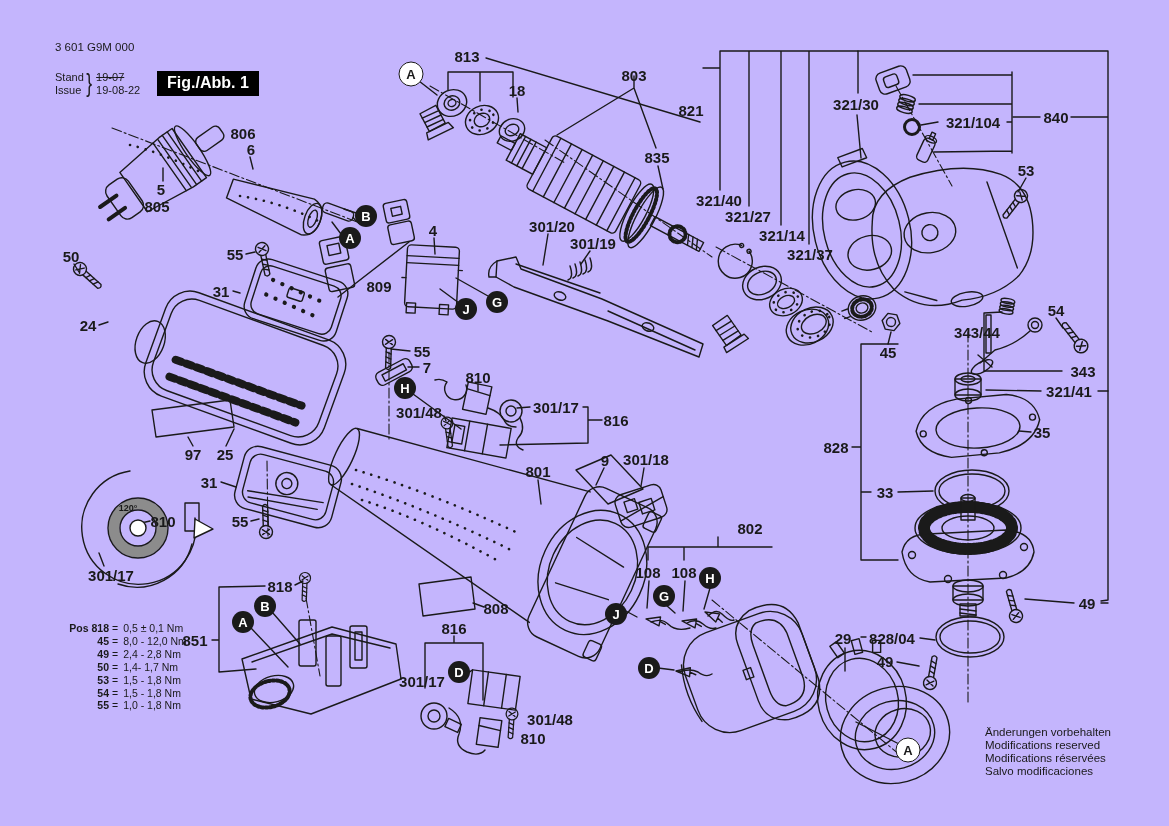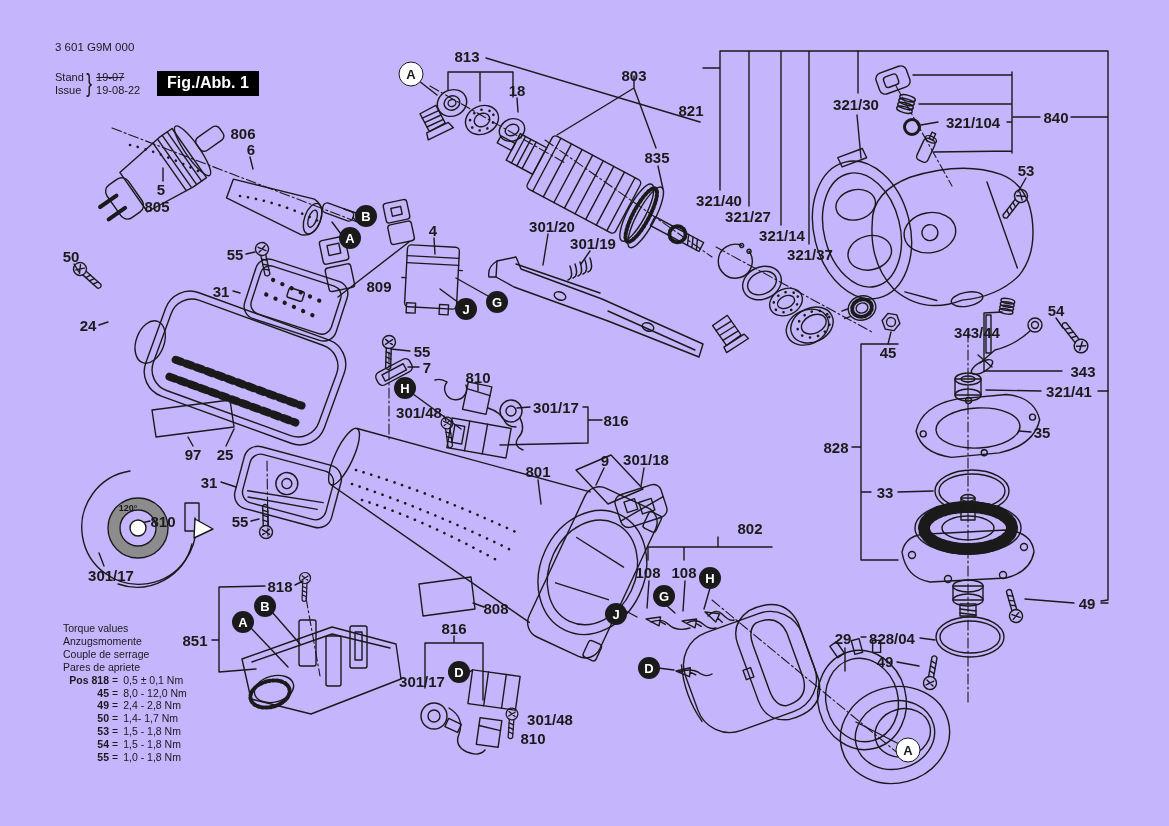--- a/index.html
+++ b/index.html
@@ -537,30 +537,30 @@
       <div class="callout filled" style="left: 243px; top: 622px;">A</div>
       <div class="callout filled" style="left: 459px; top: 672px;">D</div>
       <div class="callout filled" style="left: 616px; top: 614px;">J</div>
       <div class="callout filled" style="left: 664px; top: 596px;">G</div>
       <div class="callout filled" style="left: 710px; top: 578px;">H</div>
       <div class="callout filled" style="left: 649px; top: 668px;">D</div>
       <div class="callout outline" style="left: 908px; top: 750px;">A</div>
     </div>
 
   <div class="torque">
-    <div id="torque-titles">
-        <div>Torque values</div>
-        <div>Anzugsmomente</div>
-        <div>Couple de serrage</div>
-        <div>Pares de apriete</div>
-      </div>
     <div id="torque-rows">
         <div class="trow"><span class="tpos">Pos 818</span><span class="teq">=</span><span class="tval">0,5 ± 0,1 Nm</span></div>
         <div class="trow"><span class="tpos">45</span><span class="teq">=</span><span class="tval">8,0 - 12,0 Nm</span></div>
         <div class="trow"><span class="tpos">49</span><span class="teq">=</span><span class="tval">2,4 - 2,8 Nm</span></div>
         <div class="trow"><span class="tpos">50</span><span class="teq">=</span><span class="tval">1,4- 1,7 Nm</span></div>
         <div class="trow"><span class="tpos">53</span><span class="teq">=</span><span class="tval">1,5 - 1,8 Nm</span></div>
         <div class="trow"><span class="tpos">54</span><span class="teq">=</span><span class="tval">1,5 - 1,8 Nm</span></div>
         <div class="trow"><span class="tpos">55</span><span class="teq">=</span><span class="tval">1,0 - 1,8 Nm</span></div>
       </div>
   </div>
 
+  <div class="footer" id="footer-lines">
+      <div>Änderungen vorbehalten</div>
+      <div>Modifications reserved</div>
+      <div>Modifications réservées</div>
+      <div>Salvo modificaciones</div>
+    </div>
 </div>
 
 </body></html>

